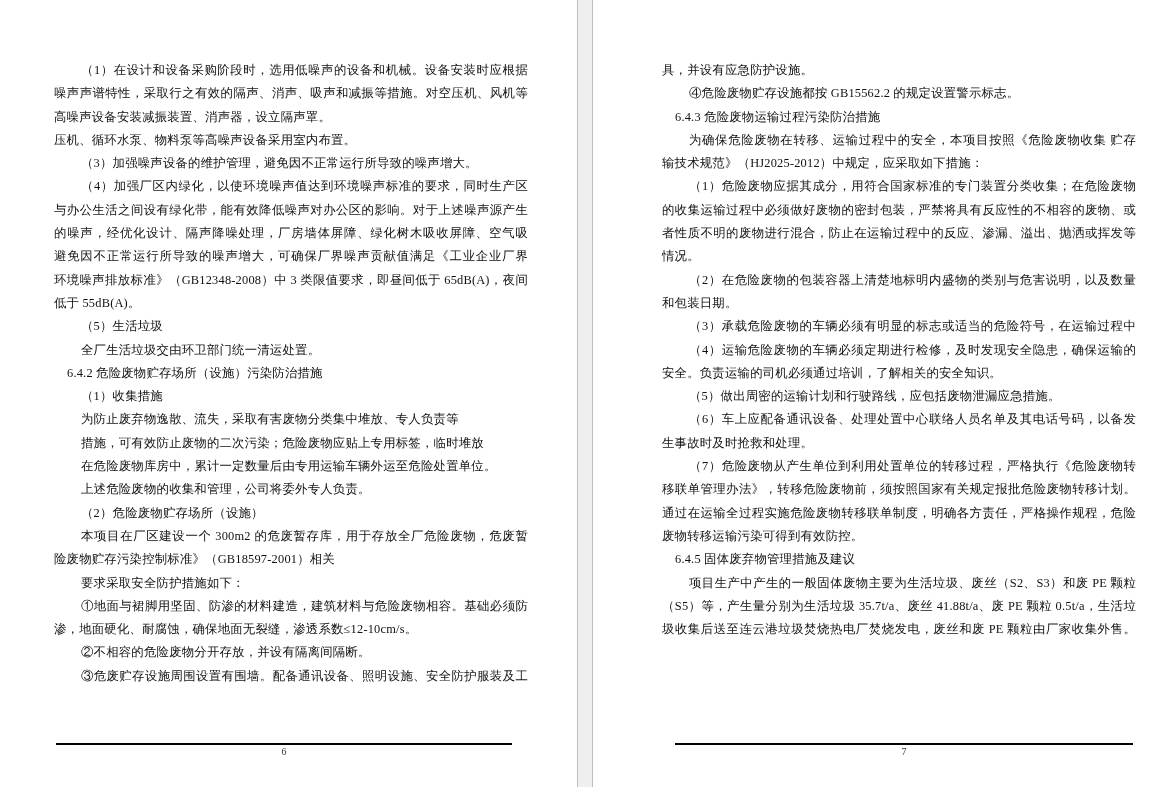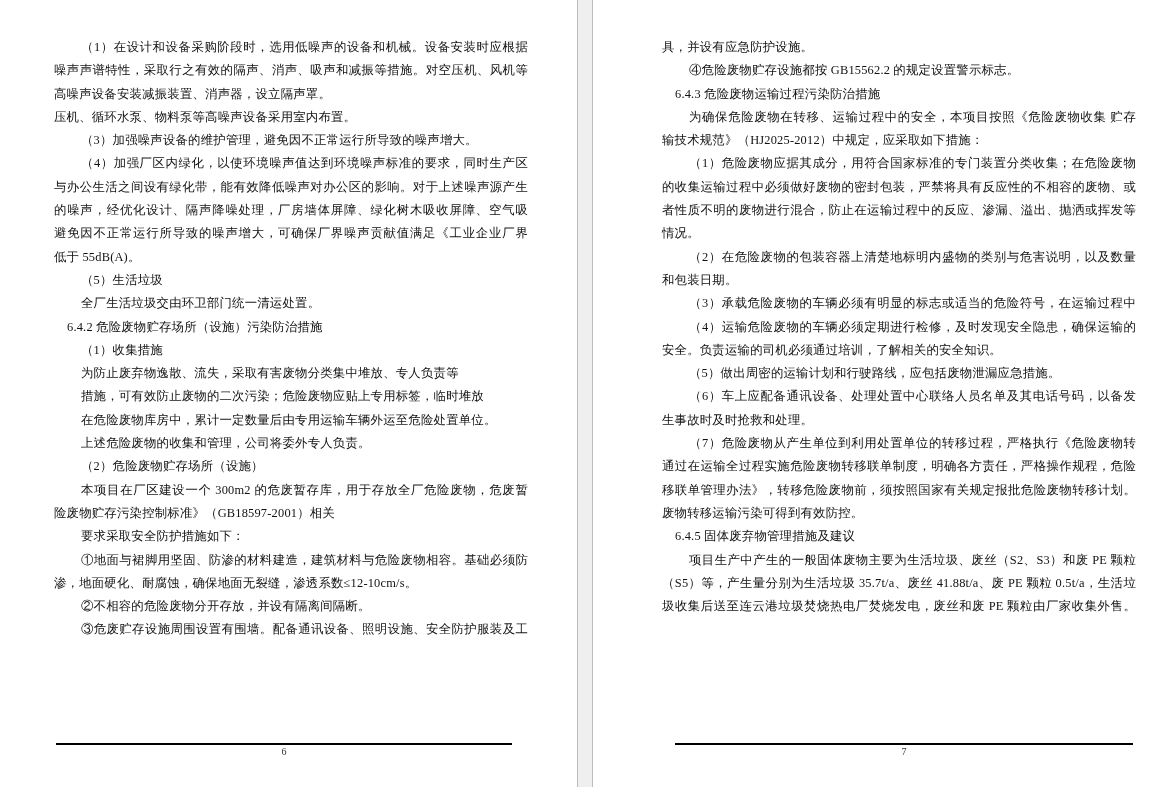--- a/index.html
+++ b/index.html
@@ -30,21 +30,21 @@
   .page-right { flex: 1; }
   .page-gap {
     width: 14px;
     height: 787px;
     background: #efefef;
     border-left: 1px solid #bdbdbd;
     border-right: 1px solid #bdbdbd;
   }
   .textblock {
     position: absolute;
-    top: 36px;
+    top: 59px;
     width: 474px;
   }
   .page-left  .textblock { left: 54px; }
   .page-right .textblock { left: 69px; }
   .line {
     font-size: 12.4px;
     line-height: 23.3px;
     height: 23.3px;
     white-space: nowrap;
     letter-spacing: 0.2px;
@@ -91,20 +91,21 @@
     <div class="textblock">
         <div class="line ind2 fill">（1）在设计和设备采购阶段时，选用低噪声的设备和机械。设备安装时应根据</div>
         <div class="line ind0 fill">噪声声谱特性，采取行之有效的隔声、消声、吸声和减振等措施。对空压机、风机等</div>
         <div class="line ind0">高噪声设备安装减振装置、消声器，设立隔声罩。</div>
         <div class="line ind0">压机、循环水泵、物料泵等高噪声设备采用室内布置。</div>
         <div class="line ind2">（3）加强噪声设备的维护管理，避免因不正常运行所导致的噪声增大。</div>
         <div class="line ind2 fill">（4）加强厂区内绿化，以使环境噪声值达到环境噪声标准的要求，同时生产区</div>
         <div class="line ind0 fill">与办公生活之间设有绿化带，能有效降低噪声对办公区的影响。对于上述噪声源产生</div>
         <div class="line ind0 fill">的噪声，经优化设计、隔声降噪处理，厂房墙体屏障、绿化树木吸收屏障、空气吸收、</div>
         <div class="line ind0 fill">避免因不正常运行所导致的噪声增大，可确保厂界噪声贡献值满足《工业企业厂界</div>
+        <div class="line ind0 fill">环境噪声排放标准》（GB12348-2008）中 3 类限值要求，即昼间低于 65dB(A)，夜间</div>
         <div class="line ind0">低于 55dB(A)。</div>
         <div class="line ind2">（5）生活垃圾</div>
         <div class="line ind2">全厂生活垃圾交由环卫部门统一清运处置。</div>
         <div class="line ind1">6.4.2 危险废物贮存场所（设施）污染防治措施</div>
         <div class="line ind2">（1）收集措施</div>
         <div class="line ind2">为防止废弃物逸散、流失，采取有害废物分类集中堆放、专人负责等</div>
         <div class="line ind2">措施，可有效防止废物的二次污染；危险废物应贴上专用标签，临时堆放</div>
         <div class="line ind2">在危险废物库房中，累计一定数量后由专用运输车辆外运至危险处置单位。</div>
         <div class="line ind2">上述危险废物的收集和管理，公司将委外专人负责。</div>
         <div class="line ind2">（2）危险废物贮存场所（设施）</div>
@@ -137,22 +138,22 @@
         <div class="line ind0">情况。</div>
         <div class="line ind2 fill">（2）在危险废物的包装容器上清楚地标明内盛物的类别与危害说明，以及数量</div>
         <div class="line ind0">和包装日期。</div>
         <div class="line ind2 fill">（3）承载危险废物的车辆必须有明显的标志或适当的危险符号，在运输过程中</div>
         <div class="line ind2 fill">（4）运输危险废物的车辆必须定期进行检修，及时发现安全隐患，确保运输的</div>
         <div class="line ind0">安全。负责运输的司机必须通过培训，了解相关的安全知识。</div>
         <div class="line ind2">（5）做出周密的运输计划和行驶路线，应包括废物泄漏应急措施。</div>
         <div class="line ind2 fill">（6）车上应配备通讯设备、处理处置中心联络人员名单及其电话号码，以备发</div>
         <div class="line ind0">生事故时及时抢救和处理。</div>
         <div class="line ind2 fill">（7）危险废物从产生单位到利用处置单位的转移过程，严格执行《危险废物转</div>
+        <div class="line ind0 fill">移联单管理办法》，转移危险废物前，须按照国家有关规定报批危险废物转移计划。</div>
         <div class="line ind0 fill">通过在运输全过程实施危险废物转移联单制度，明确各方责任，严格操作规程，危险</div>
-        <div class="line ind0 fill">移联单管理办法》，转移危险废物前，须按照国家有关规定报批危险废物转移计划。</div>
         <div class="line ind0">废物转移运输污染可得到有效防控。</div>
         <div class="line ind1">6.4.5 固体废弃物管理措施及建议</div>
         <div class="line ind2 fill">项目生产中产生的一般固体废物主要为生活垃圾、废丝（S2、S3）和废 PE 颗粒</div>
         <div class="line ind0 fill">（S5）等，产生量分别为生活垃圾 35.7t/a、废丝 41.88t/a、废 PE 颗粒 0.5t/a，生活垃</div>
         <div class="line ind0 fill">圾收集后送至连云港垃圾焚烧热电厂焚烧发电，废丝和废 PE 颗粒由厂家收集外售。</div>
       </div>
     <div class="footer">
       <div class="footer-rule"></div>
       <div class="footer-num">7</div>
     </div>

